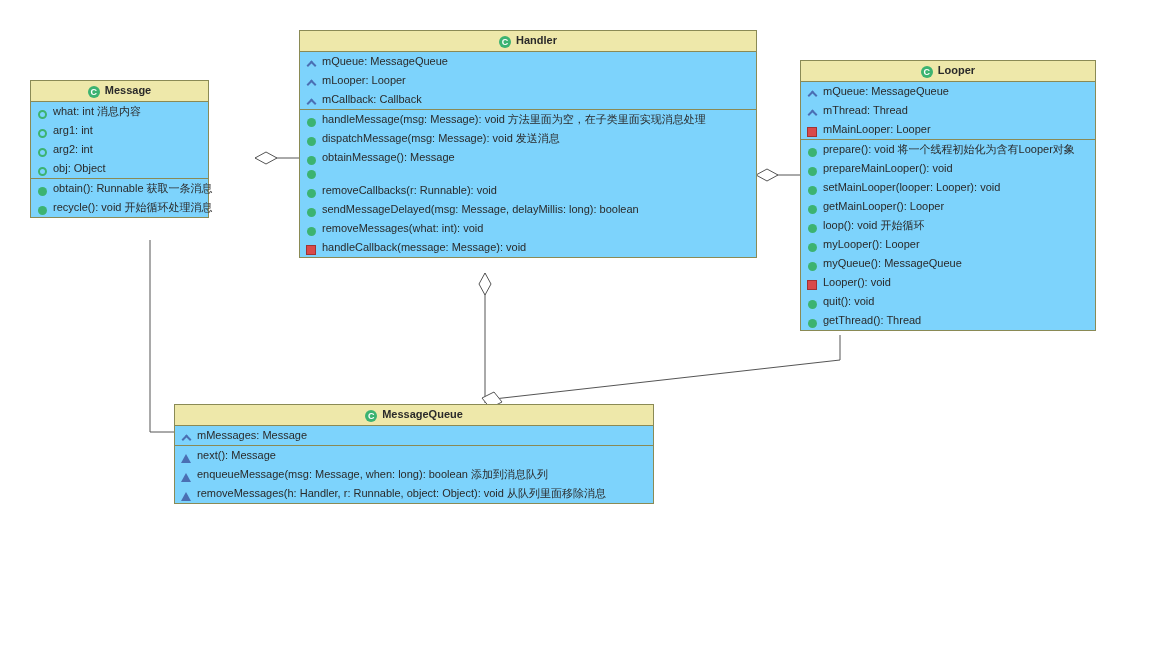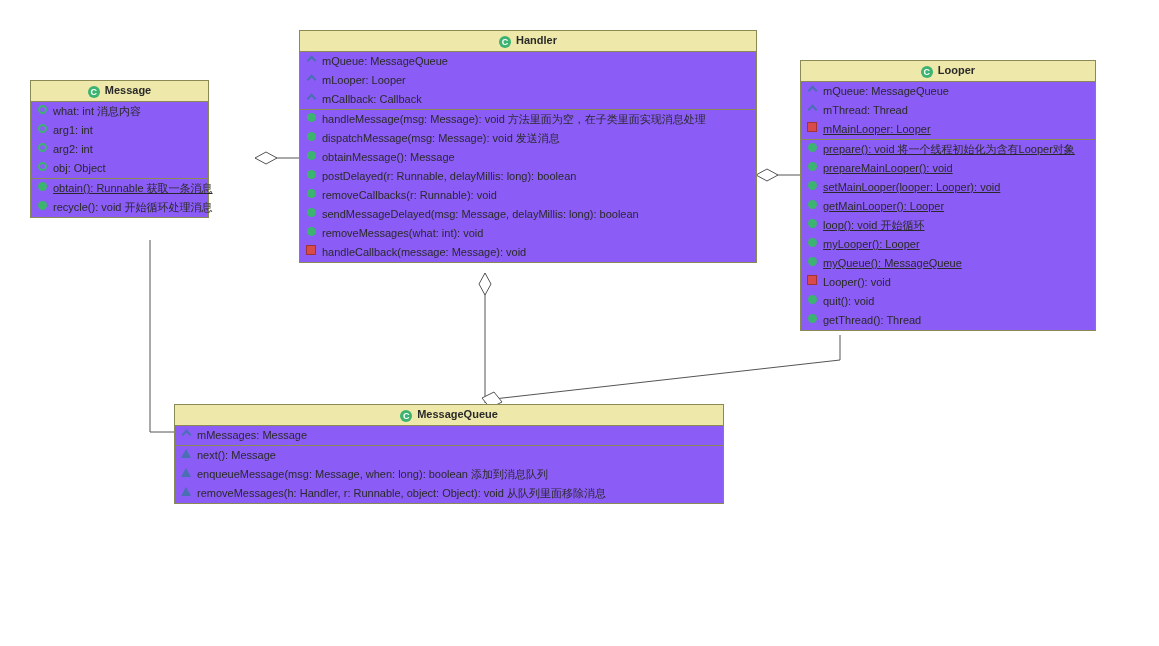--- a/index.html
+++ b/index.html
@@ -1,31 +1,31 @@
 <!DOCTYPE html>
 <html><head>
 <meta charset="utf-8">
 <style>
 body{margin:0;padding:0;background:#fff;font-family:Verdana,Arial,sans-serif;font-size:11px;color:#2a2a2a;width:1159px;height:646px;position:relative}
 .canvas{position:relative;width:1159px;height:646px}
 svg.links{position:absolute;top:0;left:0;width:1159px;height:646px;pointer-events:none}
-.cls{position:absolute;background:#8b5cf6;border:1px solid #8a8a55;box-sizing:border-box}
+.cls{position:absolute;background:#7dd3fc;border:1px solid #8a8a55;box-sizing:border-box}
 .cls-title{background:#eee8aa;border-bottom:1px solid #8a8a55;text-align:center;font-weight:bold;padding:3px 4px;font-size:11px}
 .cls-title .c-icon{display:inline-block;width:12px;height:12px;border-radius:50%;background:#3cb371;color:#fff;line-height:12px;text-align:center;font-size:9px;margin-right:5px;vertical-align:-1px}
-.row{display:flex;align-items:flex-start;padding:2px 6px;line-height:15px;white-space:nowrap}
+.row{display:flex;align-items:flex-end;padding:2px 6px;line-height:15px;white-space:nowrap}
 .sep{border-top:1px solid #8a8a55}
 .ico{width:10px;height:10px;margin-right:6px;flex:0 0 auto;display:flex;align-items:center;justify-content:center}
 .dot{width:9px;height:9px;border-radius:50%;box-sizing:border-box}
 .dot-green{border:2px solid #3cb371}
 .dot-green-f{background:#3cb371}
 .dot-red{border:2px solid #cc3333}
 .tri-b{width:0;height:0;border-left:5px solid transparent;border-right:5px solid transparent;border-bottom:9px solid #4a6fb3}
 .tri-b-open{width:7px;height:7px;box-sizing:border-box;border:2px solid #4a6fb3;transform:rotate(45deg);border-right:none;border-bottom:none;margin-top:2px}
 .sq-red{width:8px;height:8px;background:#d94a4a;border:1px solid #a03333}
-.ul{text-decoration:underline}
+.ul{}
 svg line,svg polyline{stroke:#555;stroke-width:1;fill:none}
 svg polygon.diamond{fill:#fff;stroke:#555;stroke-width:1}
 </style>
 </head>
 <body>
 <div class="canvas">
 <svg class="links">
 
 <line x1="255" y1="158" x2="299" y2="158"></line>
 <polygon class="diamond" points="255,158 266,152 277,158 266,164"></polygon>
@@ -118,21 +118,20 @@
 <div class="row">
         <span class="ico">
           <span class="dot dot-green-f"></span>
         </span>
         <span>obtainMessage(): Message</span>
       </div>
 <div class="row">
         <span class="ico">
           <span class="dot dot-green-f"></span>
         </span>
-        <span>postDelayed(r: Runnable, delayMillis: long): boolean</span>
       </div>
 <div class="row">
         <span class="ico">
           <span class="dot dot-green-f"></span>
         </span>
         <span>removeCallbacks(r: Runnable): void</span>
       </div>
 <div class="row">
         <span class="ico">
           <span class="dot dot-green-f"></span>
@@ -228,21 +227,21 @@
         <span>quit(): void</span>
       </div>
 <div class="row">
         <span class="ico">
           <span class="dot dot-green-f"></span>
         </span>
         <span>getThread(): Thread</span>
       </div>
 </div>
 
-<div class="cls" style="left:174px;top:404px;width:550px">
+<div class="cls" style="left:174px;top:404px;width:480px">
 <div class="cls-title"><span class="c-icon">C</span><span>MessageQueue</span></div>
 <div class="row">
         <span class="ico">
           <span class="tri-b-open"></span>
         </span>
         <span>mMessages: Message</span>
       </div>
 <div class="row sep">
         <span class="ico">
           <span class="tri-b"></span>

